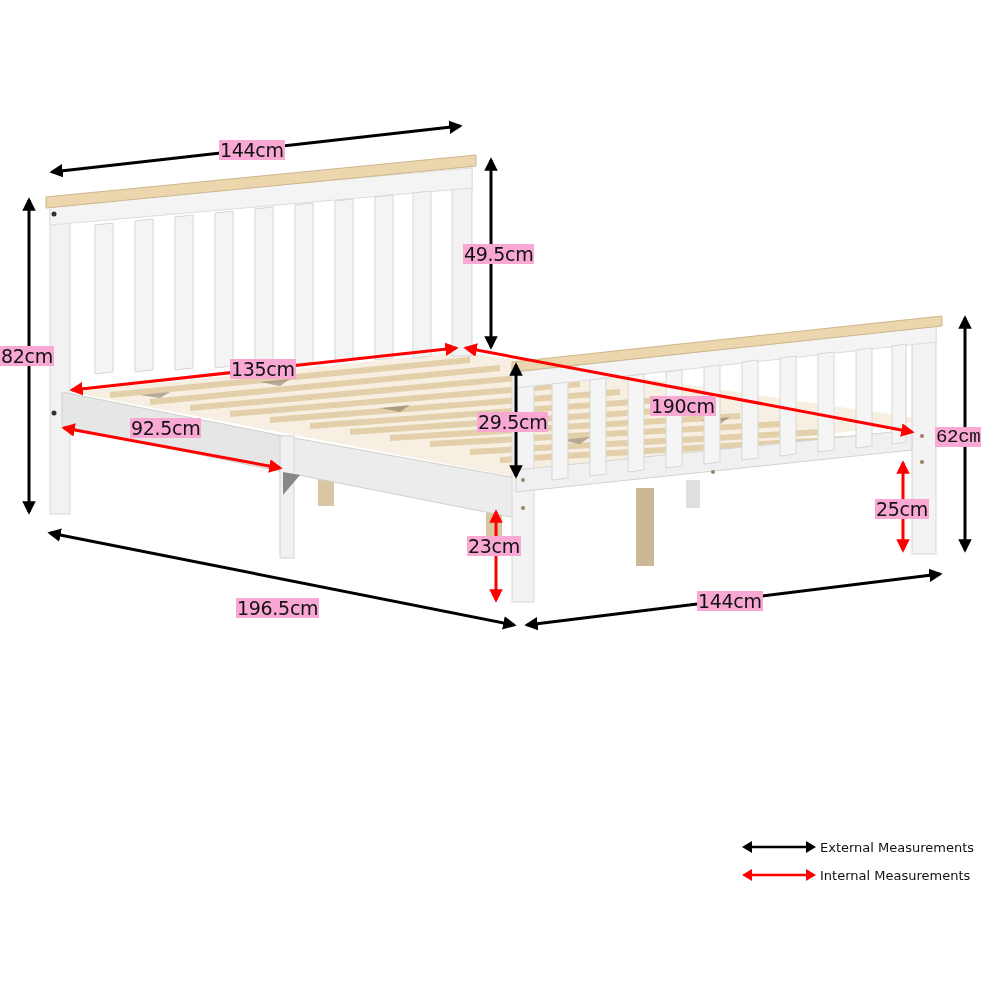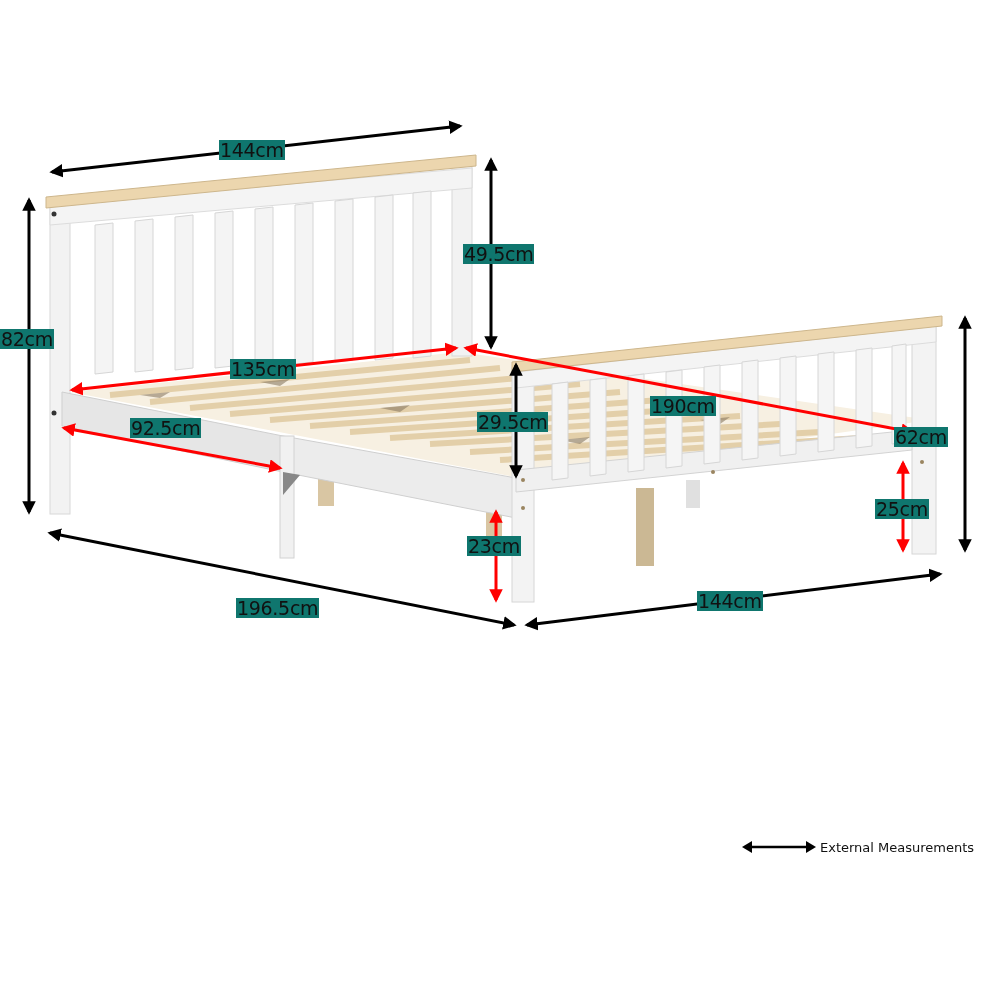--- a/index.html
+++ b/index.html
@@ -1,19 +1,19 @@
 <!DOCTYPE html>
 <html><head>
 <meta charset="utf-8">
 <style>
   html, body { margin:0; padding:0; background:#ffffff; }
   body { width:1000px; height:1000px; position:relative; overflow:hidden;
          font-family:"DejaVu Sans", "Liberation Sans", sans-serif; }
   svg.art { position:absolute; left:0; top:0; }
-  .lbl { position:absolute; font-size:19px; color:#111; background:#0f766e;
+  .lbl { position:absolute; font-size:19px; color:#111; background:#f9a8d4;
          line-height:20px; padding:0 1px; white-space:nowrap; letter-spacing:-0.3px; }
   .legend { position:absolute; left:742px; top:833px; }
   .legend-row { display:flex; align-items:center; height:28px; }
   .legend-text { font-size:13px; color:#111; margin-left:4px; white-space:nowrap; }
 </style>
 </head>
 <body>
 
 <svg class="art" width="1000" height="1000" viewBox="0 0 1000 1000" xmlns="http://www.w3.org/2000/svg">
   <defs>
@@ -125,33 +125,41 @@
     <line x1="72" y1="390" x2="456" y2="348" marker-start="url(#ar)" marker-end="url(#ar)"></line>
     <line x1="466" y1="348" x2="912" y2="432" marker-start="url(#ar)" marker-end="url(#ar)"></line>
     <line x1="64" y1="428" x2="280" y2="468" marker-start="url(#ar)" marker-end="url(#ar)"></line>
     <line x1="496" y1="512" x2="496" y2="600" marker-start="url(#ar)" marker-end="url(#ar)"></line>
     <line x1="903" y1="463" x2="903" y2="550" marker-start="url(#ar)" marker-end="url(#ar)"></line>
   </g>
 </svg>
 
 <div class="lbl" style="left:219px;top:140px;">144cm</div>
 <div class="lbl" style="left:454px;top:244px;margin-left:9px;">49.5cm</div>
-<div class="lbl" style="left:0px;top:329px;">82cm</div>
+<div class="lbl" style="left:0px;top:346px;">82cm</div>
 <div class="lbl" style="left:230px;top:359px;">135cm</div>
 <div class="lbl" style="left:650px;top:396px;">190cm</div>
 <div class="lbl" style="left:477px;top:412px;">29.5cm</div>
-<div class="lbl" style="left:894px;top:427px;">62cm</div>
+<div class="lbl" style="left:935px;top:427px;font-family:Liberation Mono, monospace;">62cm</div>
 <div class="lbl" style="left:130px;top:418px;">92.5cm</div>
 <div class="lbl" style="left:875px;top:499px;">25cm</div>
 <div class="lbl" style="left:467px;top:536px;">23cm</div>
 <div class="lbl" style="left:236px;top:598px;">196.5cm</div>
 <div class="lbl" style="left:697px;top:591px;">144cm</div>
 
 <div class="legend">
   <div class="legend-row">
     <svg width="74" height="14" viewBox="0 0 74 14">
       <line x1="6" y1="7" x2="68" y2="7" stroke="#000" stroke-width="2.5"></line>
       <path d="M0,7 L10,1 L10,13 z" fill="#000"></path>
       <path d="M74,7 L64,1 L64,13 z" fill="#000"></path>
     </svg>
     <span class="legend-text">External Measurements</span>
   </div>
+  <div class="legend-row">
+    <svg width="74" height="14" viewBox="0 0 74 14">
+      <line x1="6" y1="7" x2="68" y2="7" stroke="#f00" stroke-width="2.5"></line>
+      <path d="M0,7 L10,1 L10,13 z" fill="#f00"></path>
+      <path d="M74,7 L64,1 L64,13 z" fill="#f00"></path>
+    </svg>
+    <span class="legend-text">Internal Measurements</span>
+  </div>
 </div>
 
 </body></html>

